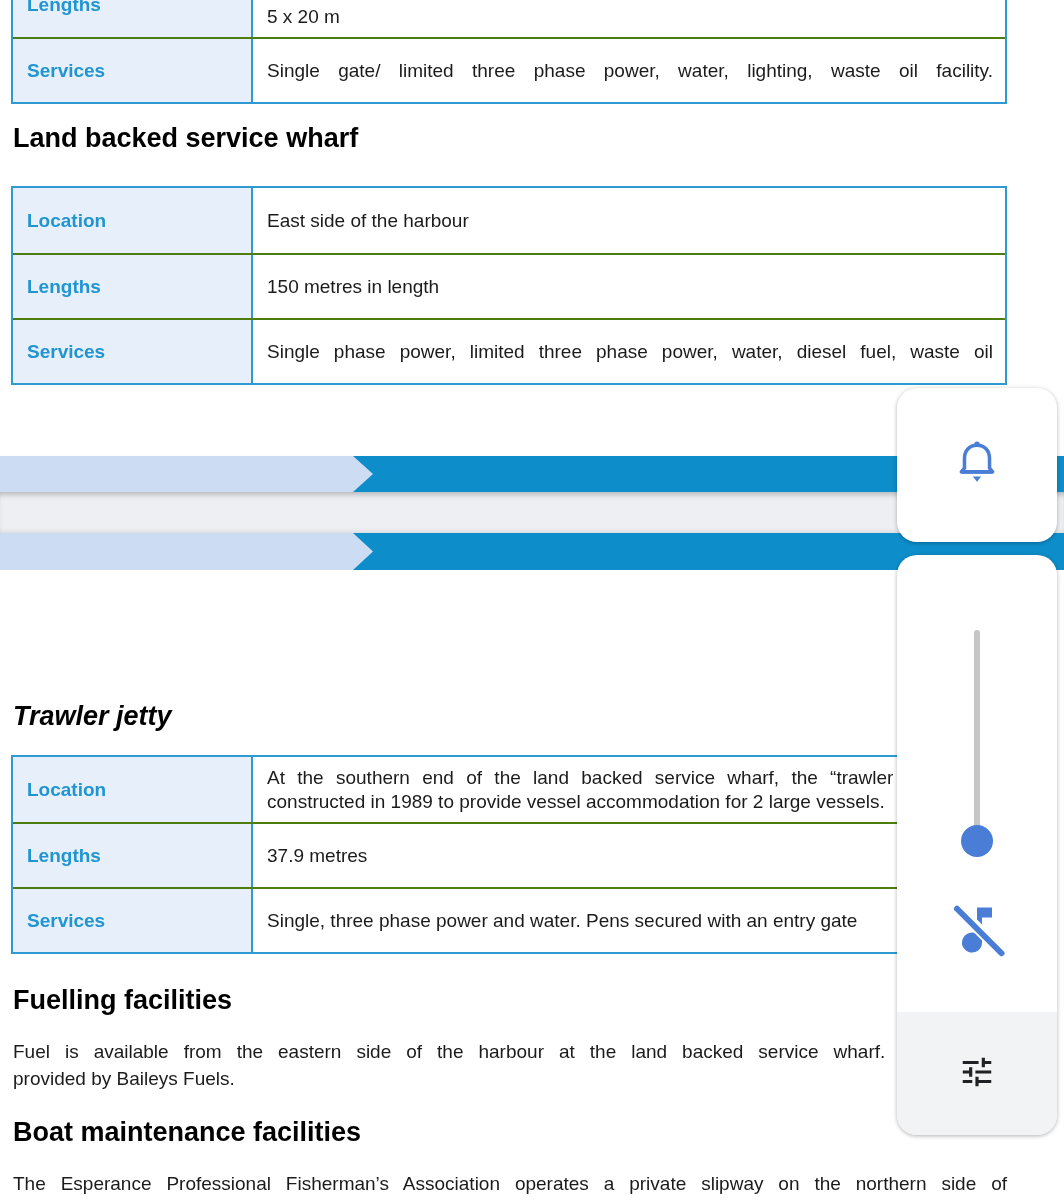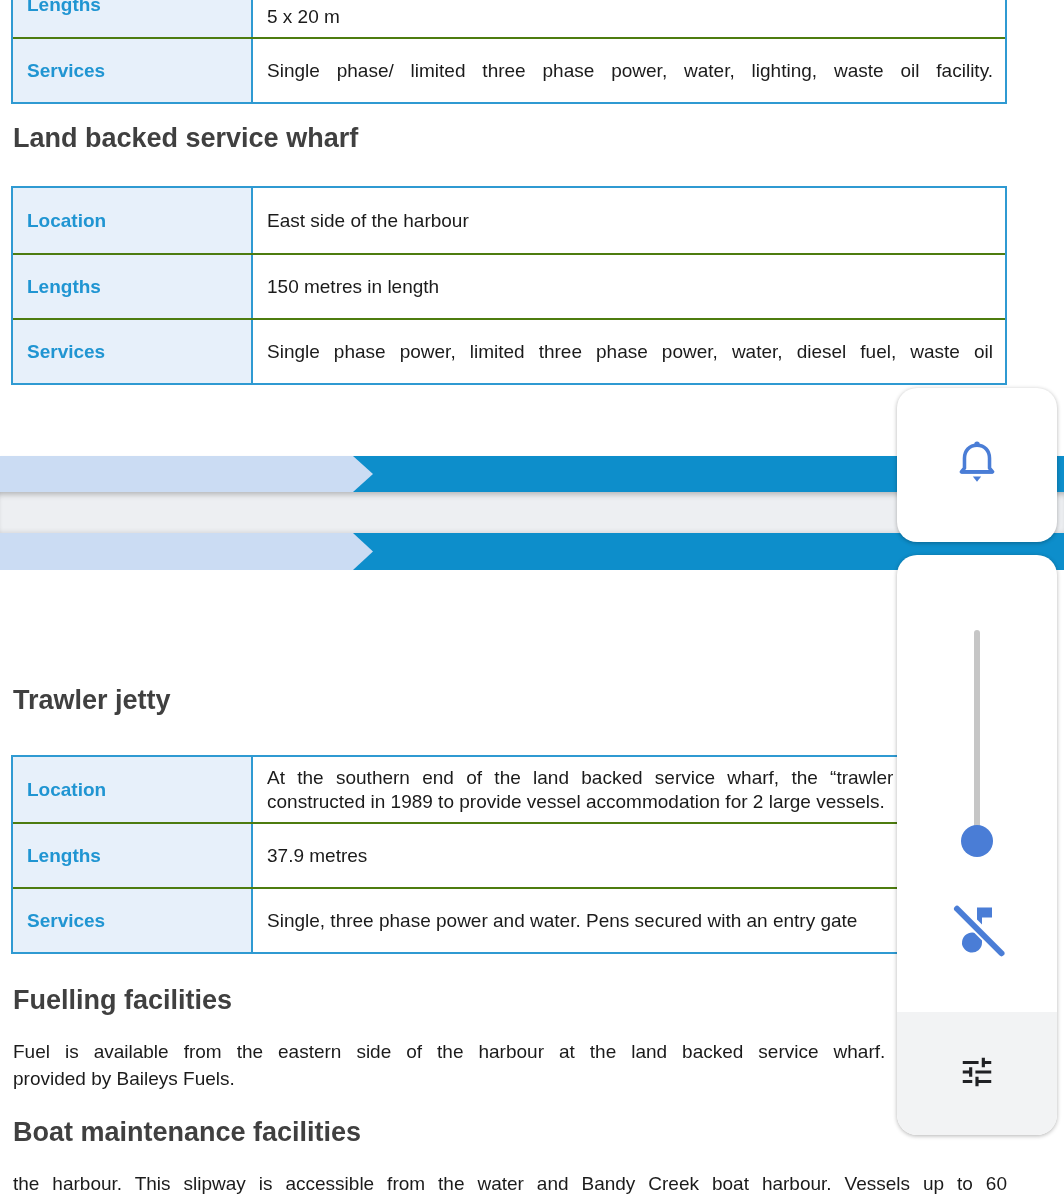--- a/index.html
+++ b/index.html
@@ -23,21 +23,21 @@
   }
   .tcontent{
     flex:1;display:flex;flex-direction:column;justify-content:center;
     padding:8px 12px 8px 14px;font-size:19px;box-sizing:border-box;
   }
   .line{line-height:24px;white-space:nowrap;}
   .line.j{text-align:justify;text-align-last:justify;white-space:normal;}
   
   .h1{
     position:absolute;left:13px;font-size:27px;font-weight:bold;
-    color:#404040;line-height:32px;
+    color:#000000;line-height:32px;
   }
   .para{position:absolute;left:13px;width:994px;font-size:19px;}
   .para .line{line-height:27px;}
   
   .gap{
     position:absolute;left:0;top:492px;width:1064px;height:41px;background:#edeff2;
     box-shadow:inset 0 6px 6px -4px rgba(0,0,0,.28), inset 0 -4px 5px -3px rgba(0,0,0,.10);
   }
   .banner{position:absolute;left:0;width:1064px;height:36px;background:#0d8ecb;}
   .banner .lightwing{
@@ -74,21 +74,21 @@
     <div class="trow">
       <div class="tlabel">Lengths</div>
       <div class="tcontent">
         <div class="line">10 x 25 m</div>
         <div class="line">5 x 20 m</div>
       </div>
     </div>
     <div class="trow">
       <div class="tlabel">Services</div>
       <div class="tcontent">
-        <div class="line j">Single phase/ limited three phase power, water, lighting, waste oil facility.</div>
+        <div class="line j">Single gate/ limited three phase power, water, lighting, waste oil facility.</div>
       </div>
     </div>
   </div>
 
 <div class="h1" style="top:122px;">Land backed service wharf</div>
 
 <div class="dtable" id="wharf-table" style="top:186px;">
     <div class="trow">
       <div class="tlabel">Location</div>
       <div class="tcontent">
@@ -110,21 +110,21 @@
   </div>
 
 <div class="banner" id="banner1">
   <div class="lightwing"></div>
 </div>
 <div class="gap"></div>
 <div class="banner" id="banner2">
   <div class="lightwing"></div>
 </div>
 
-<div class="h1" style="top:684px;">Trawler jetty</div>
+<div class="h1" style="top:700px;font-style:italic;">Trawler jetty</div>
 
 <div class="dtable" id="trawler-table" style="top:755px;">
     <div class="trow">
       <div class="tlabel">Location</div>
       <div class="tcontent">
         <div class="line j">At the southern end of the land backed service wharf, the “trawler jetty” was</div>
         <div class="line">constructed in 1989 to provide vessel accommodation for 2 large vessels.</div>
       </div>
     </div>
     <div class="trow">
@@ -144,20 +144,21 @@
 <div class="h1" style="top:984px;text-align:center;">Fuelling facilities</div>
 
 <div class="para" style="top:1038px;">
     <div class="line j">Fuel is available from the eastern side of the harbour at the land backed service wharf. The fuel is</div>
     <div class="line">provided by Baileys Fuels.</div>
   </div>
 
 <div class="h1" style="top:1116px;">Boat maintenance facilities</div>
 
 <div class="para" style="top:1170px;">
+    <div class="line j">The Esperance Professional Fisherman’s Association operates a private slipway on the northern side of</div>
     <div class="line j">the harbour. This slipway is accessible from the water and Bandy Creek boat harbour. Vessels up to 60</div>
   </div>
 
 <div class="card" id="bell-card">
   <span>
     <svg width="46" height="48" viewBox="0 0 44 46">
       <path d="M22 6 C14.5 6 10 11.5 10 18.5 V28 L7 31.5 H37 L34 28 V18.5 C34 11.5 29.5 6 22 6 Z" fill="none" stroke="#4a7dd6" stroke-width="3.4" stroke-linejoin="round"></path>
       <circle cx="22" cy="5" r="2.6" fill="#4a7dd6"></circle>
       <line x1="7" y1="31.5" x2="37" y2="31.5" stroke="#4a7dd6" stroke-width="3.4"></line>
       <path d="M18 36 H26 L22 41 Z" fill="#4a7dd6"></path>

